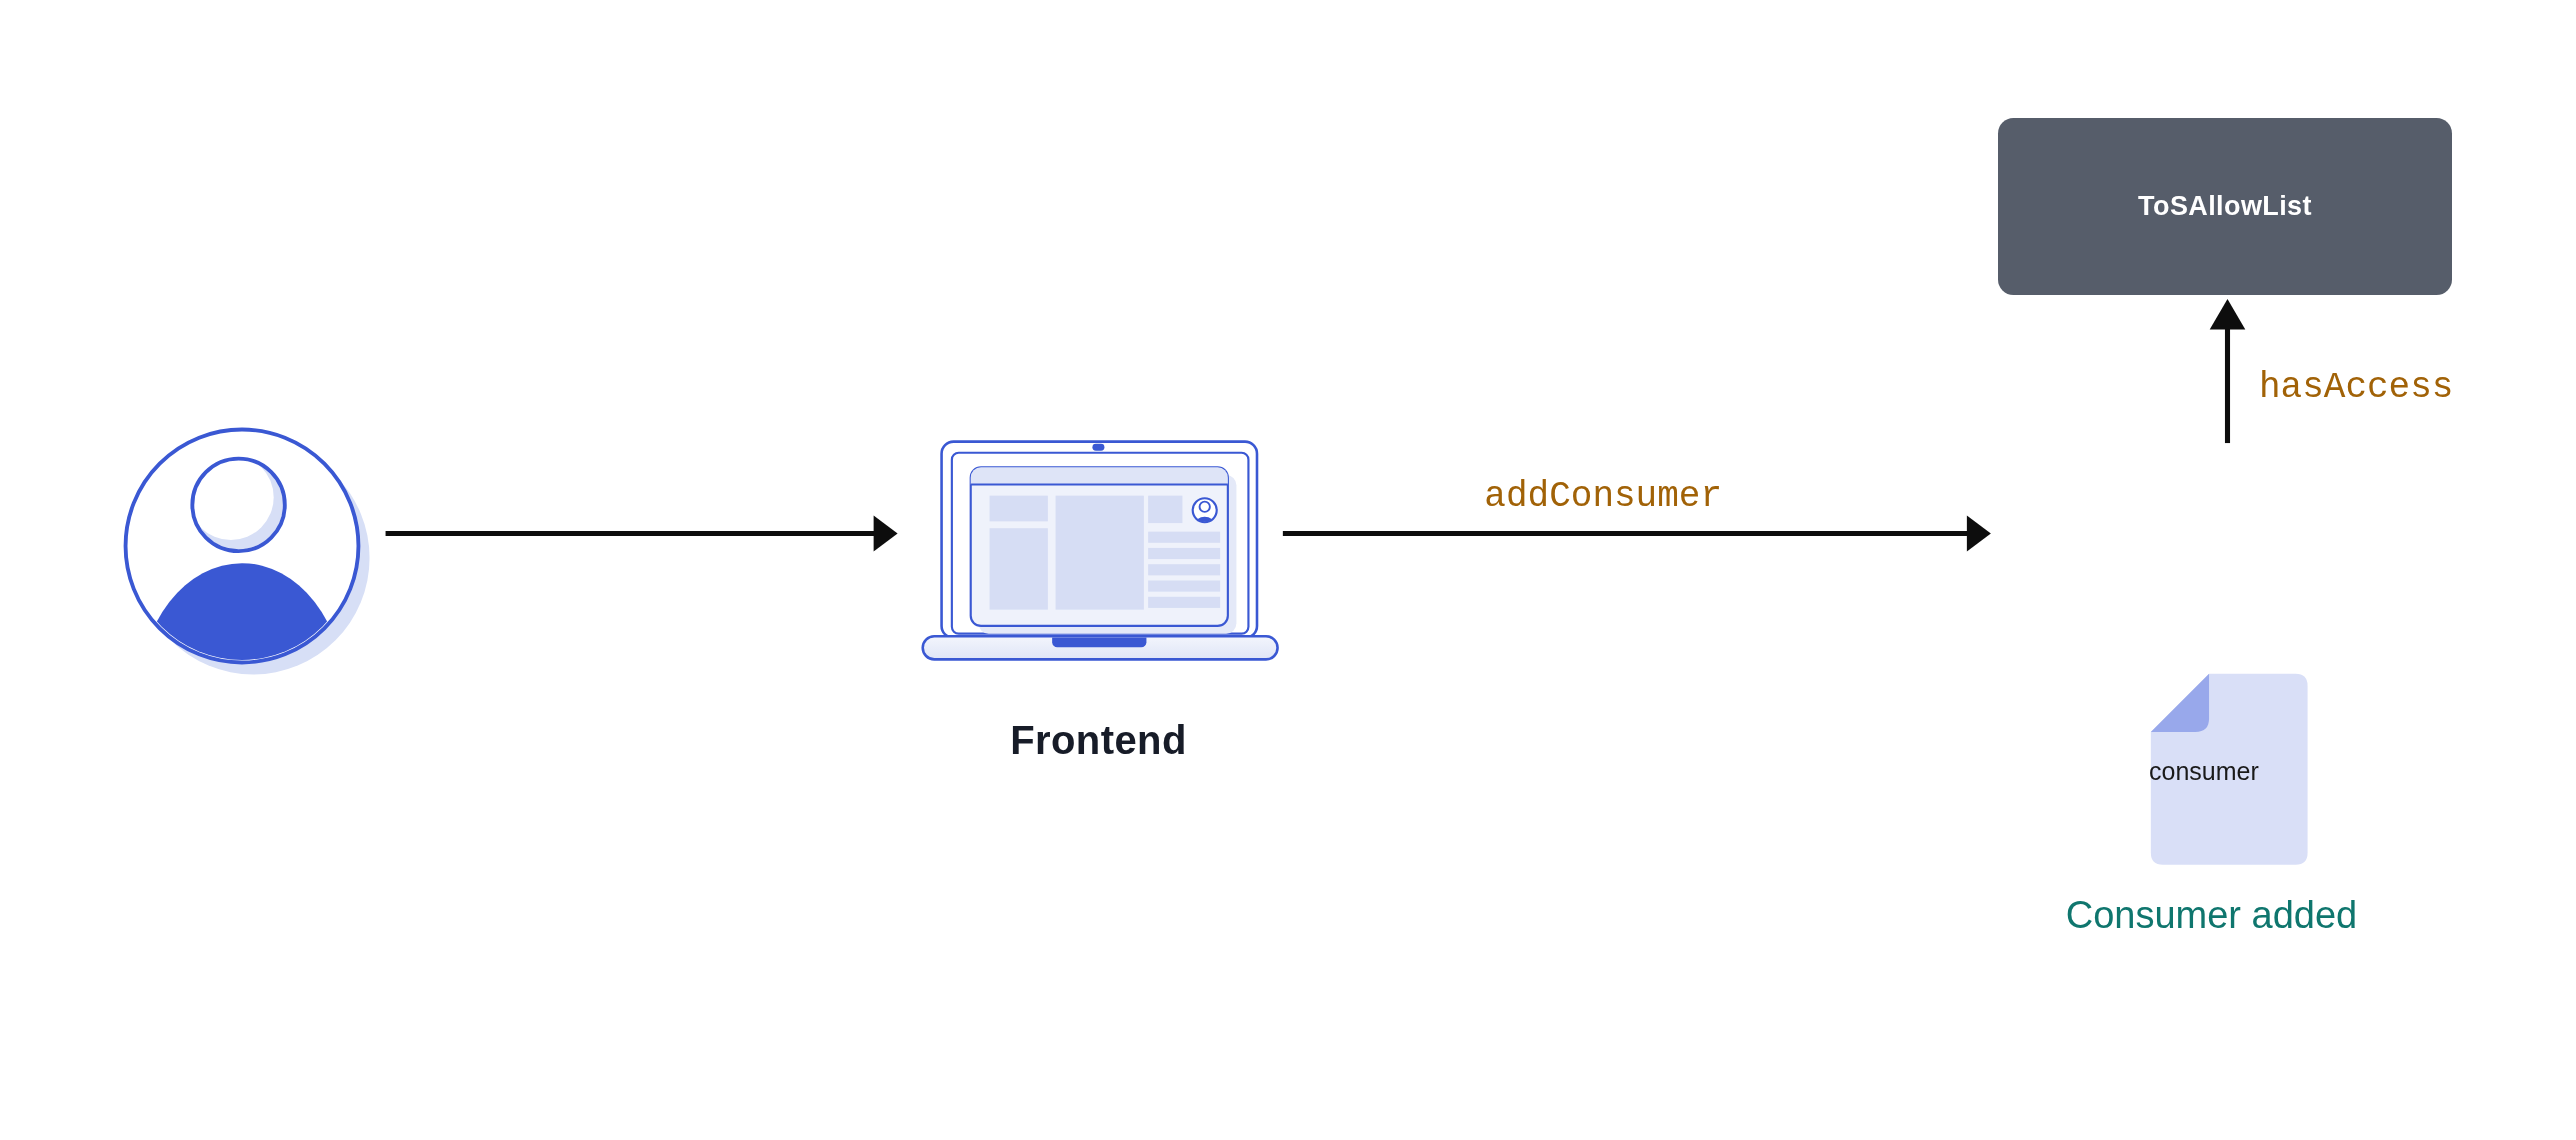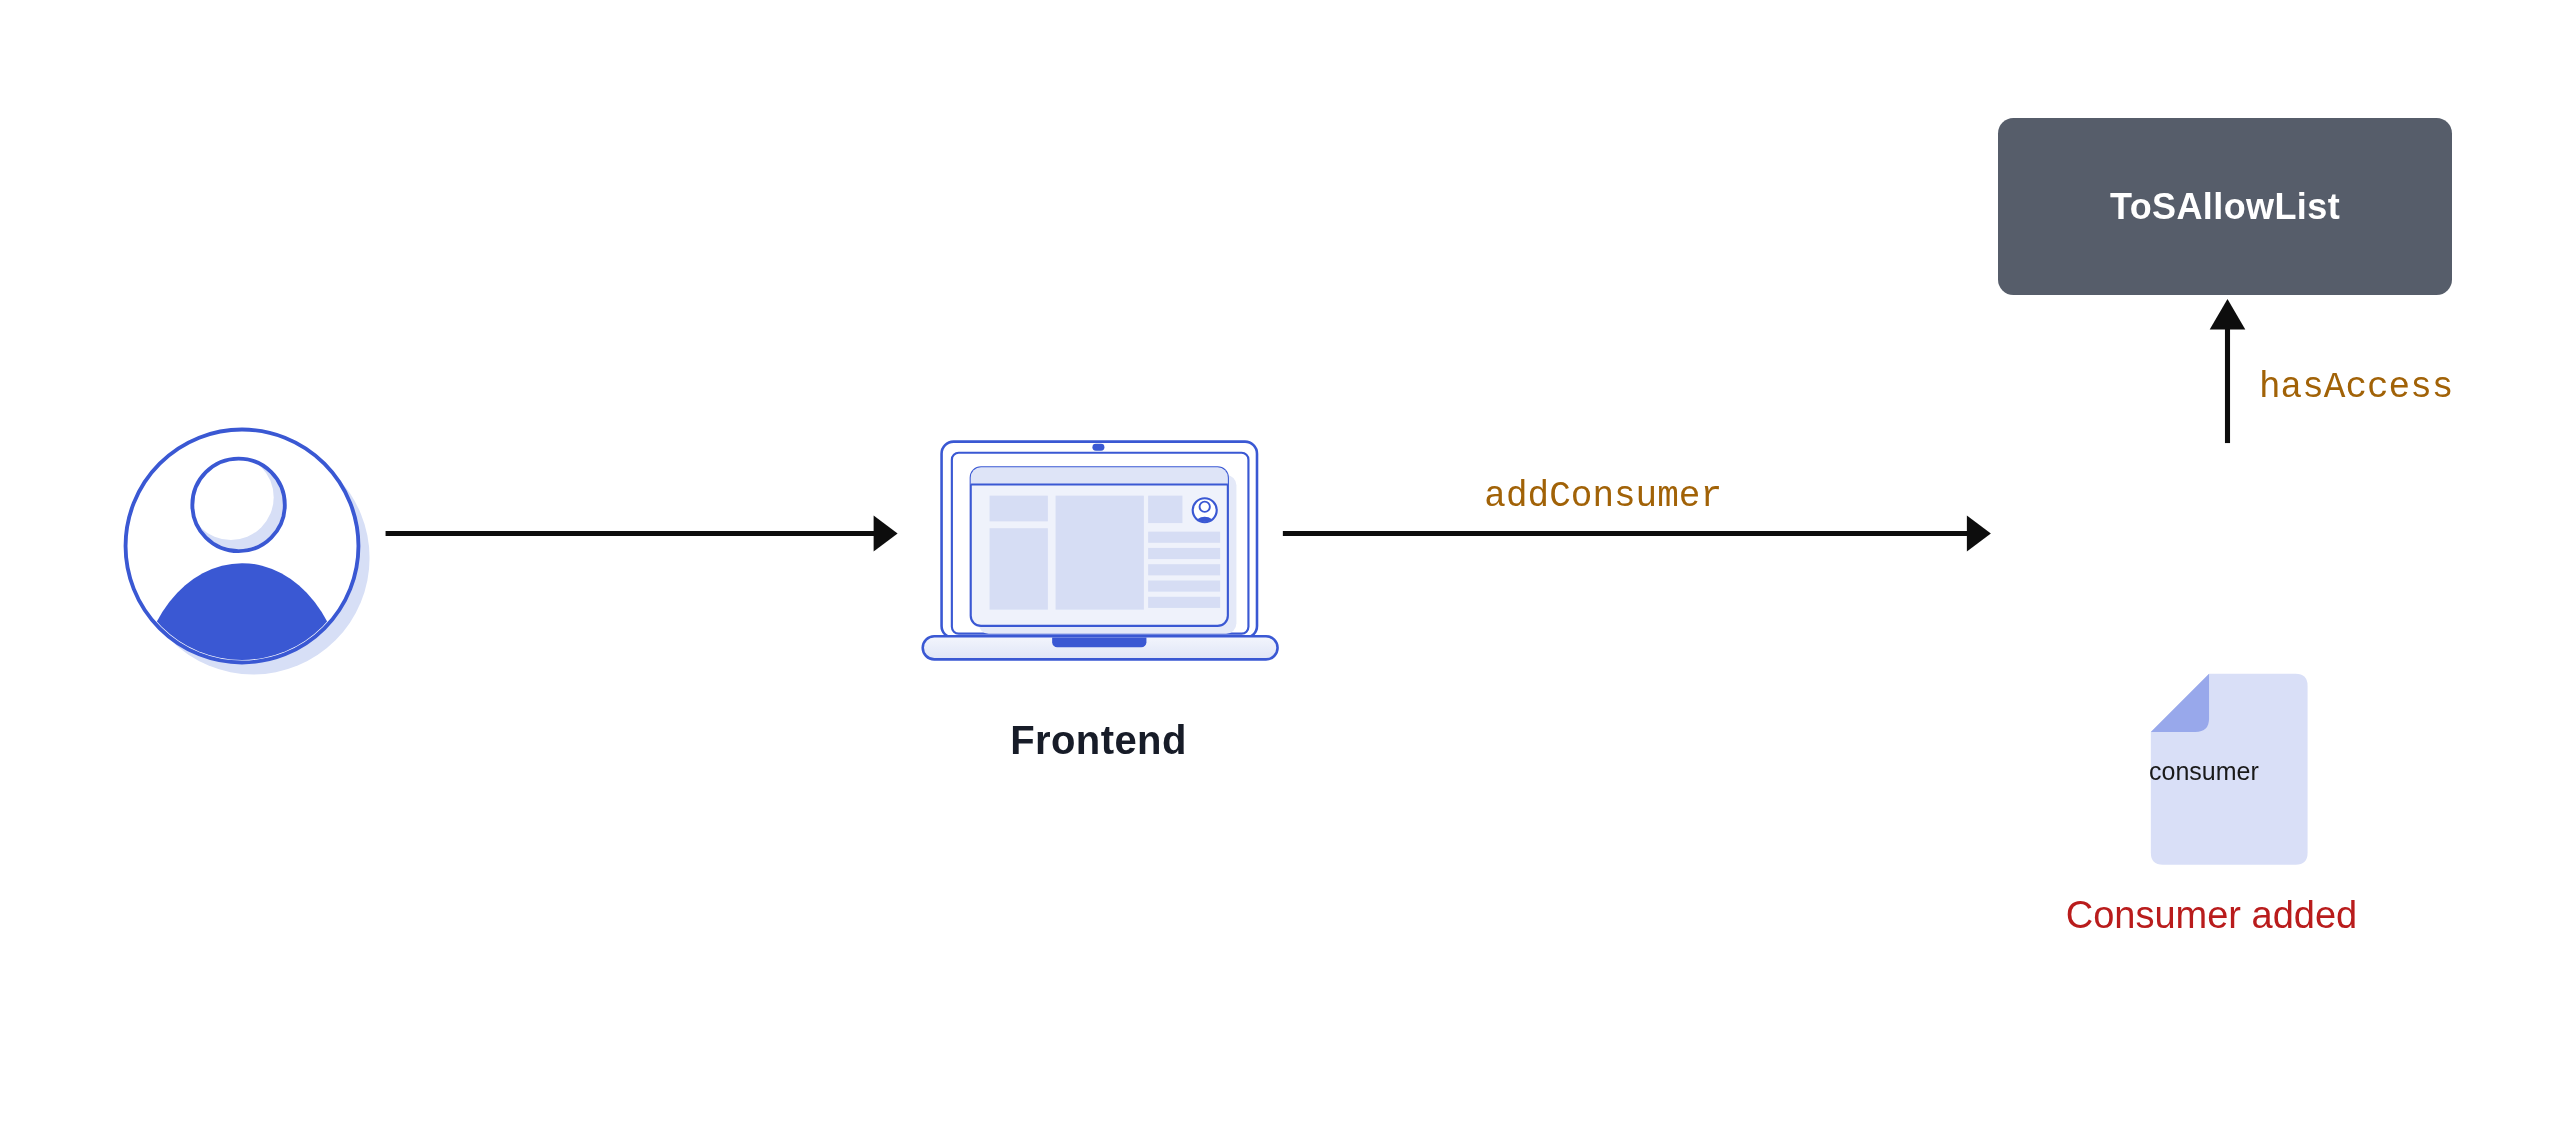--- a/index.html
+++ b/index.html
@@ -28,21 +28,21 @@
     height: 180px;
     background: #565d6a;
     border-radius: 15.4px;
     display: flex;
     align-items: center;
     justify-content: center;
   }
   .contract-box .box-label {
     color: #ffffff;
     font-weight: 700;
-    font-size: 36px;
+    font-size: 27px;
     letter-spacing: 0.4px;
   }
   .edge-label {
     position: absolute;
     font-family: Liberation Mono, monospace;
     font-size: 36px;
     color: #a16207;
     white-space: nowrap;
   }
   .doc-label {
@@ -55,21 +55,21 @@
     color: #1a1a1a;
   }
   .caption {
     position: absolute;
     left: 2023px;
     top: 894px;
     width: 377px;
     text-align: center;
     font-size: 38px;
     font-weight: 400;
-    color: #b91c1c;
+    color: #0f766e;
   }
 </style>
 </head>
 <body>
 
 <div class="canvas">
 
   <svg class="abs" style="left:105px; top:409px;" width="274" height="274" viewBox="0 0 320 320">
     <defs>
       <clipPath id="eoaClip">

